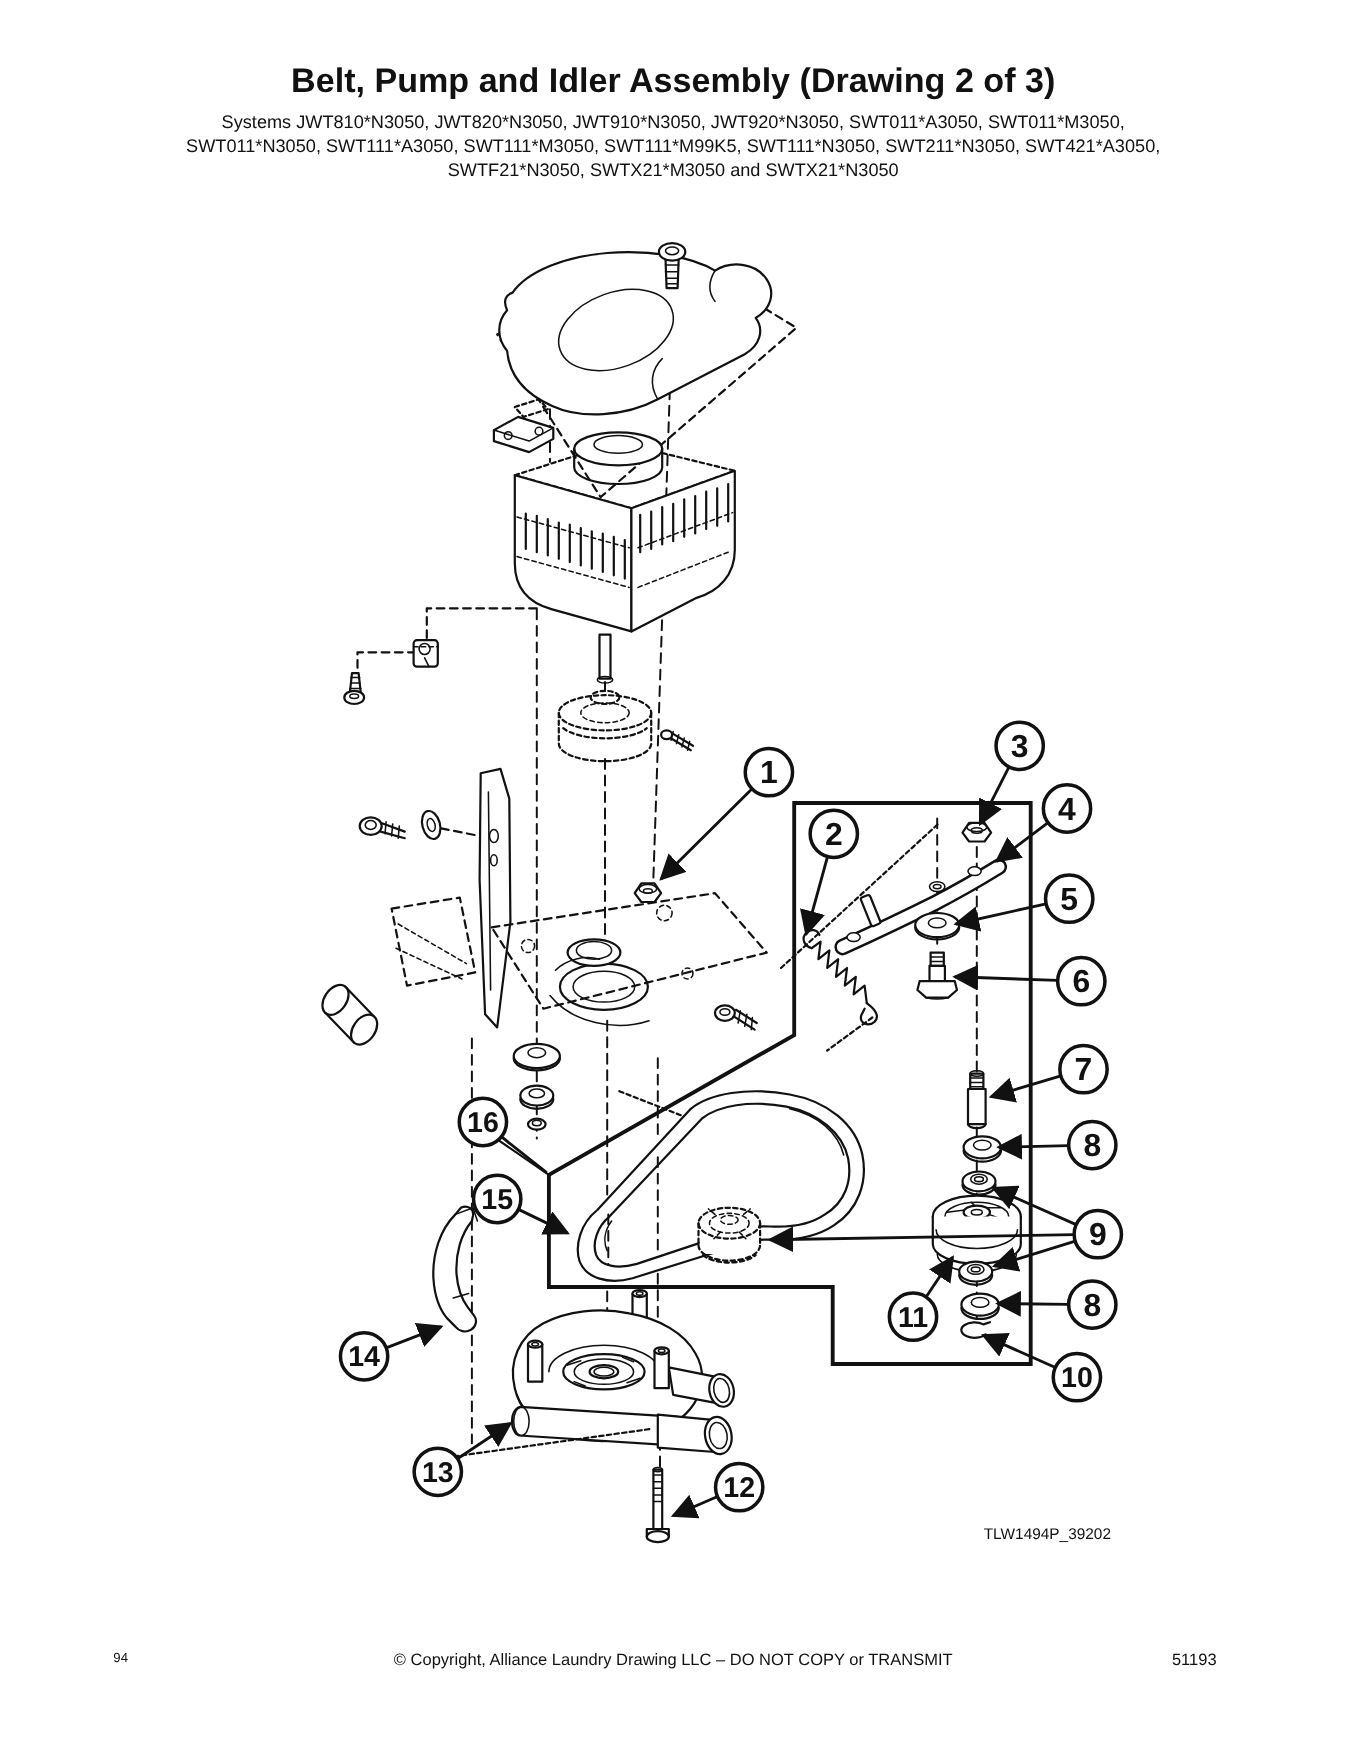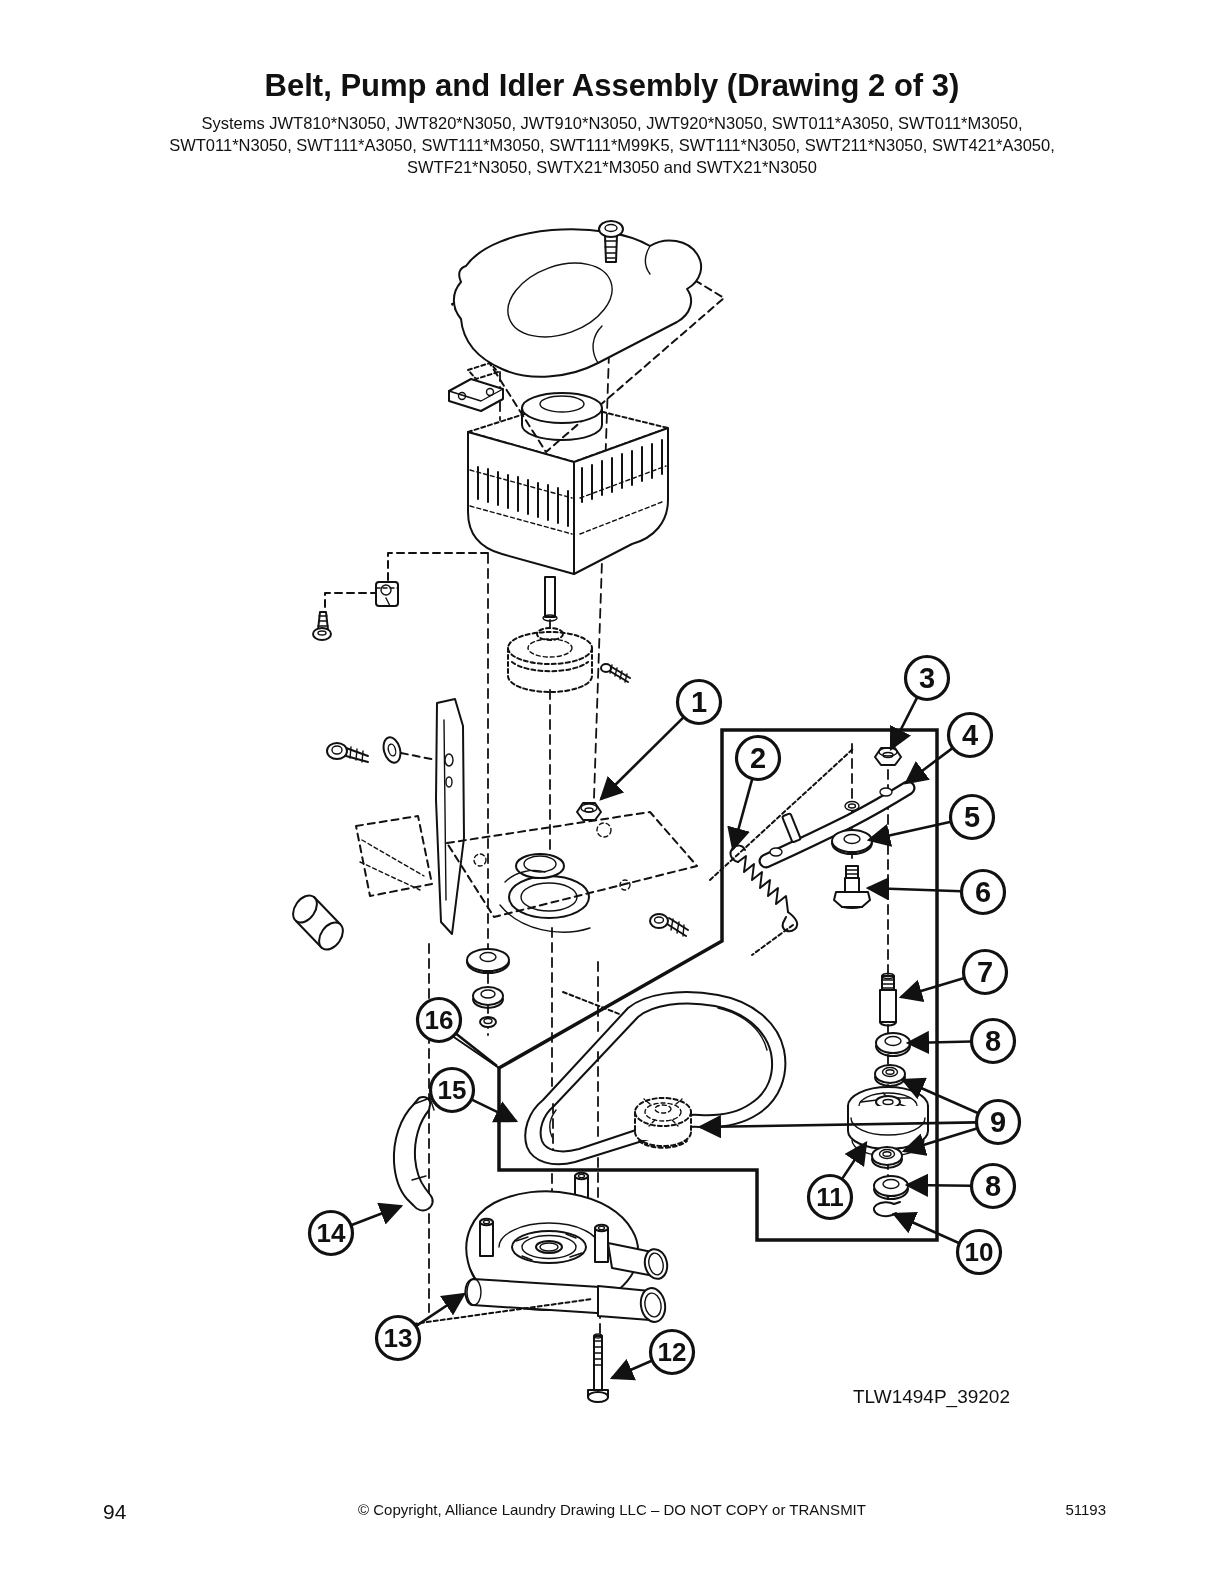--- a/index.html
+++ b/index.html
@@ -1,23 +1,23 @@
 <!DOCTYPE html>
 <html><head>
 <meta charset="utf-8">
 <style>
   html,body{margin:0;padding:0;background:#e8e8e8;}
   .page{position:relative;width:1224px;height:1584px;background:#ffffff;margin:0 auto;
         font-family:"Liberation Sans", sans-serif;color:#111;overflow:hidden;}
-  .hdr{position:absolute;top:68px;left:0;width:100%;text-align:center;}
+  .hdr{position:absolute;top:56px;left:0;width:100%;text-align:center;}
   .hdr h1{margin:0;font-size:31px;font-weight:bold;letter-spacing:0;}
   .models{margin-top:8px;font-size:16.5px;line-height:22px;}
-  .figlabel{position:absolute;top:1386px;left:0;width:1010px;text-align:right;font-size:19px;}
+  .figlabel{position:absolute;top:1386px;left:0;width:1010px;text-align:right;font-size:14px;}
   .footer{position:absolute;top:1500px;left:0;width:100%;font-size:15px;}
-  .footer .pg{position:absolute;left:103px;top:0;font-size:21px;}
+  .footer .pg{position:absolute;left:103px;top:0;font-size:12px;}
   .footer .cc{position:absolute;left:0;width:100%;text-align:center;top:1px;}
   .footer .dn{position:absolute;right:118px;top:1px;}
   svg{position:absolute;top:0;left:0;}
   .ink{stroke:#111;fill:none;stroke-width:2;stroke-linecap:round;stroke-linejoin:round;}
   .wfill{fill:#fff;}
   .thin{stroke-width:1.4;}
   .dash{stroke-dasharray:7 5;}
   .dashs{stroke-dasharray:4 3;}
   .axis{stroke-dasharray:9 6;stroke-width:1.8;}
 </style>

